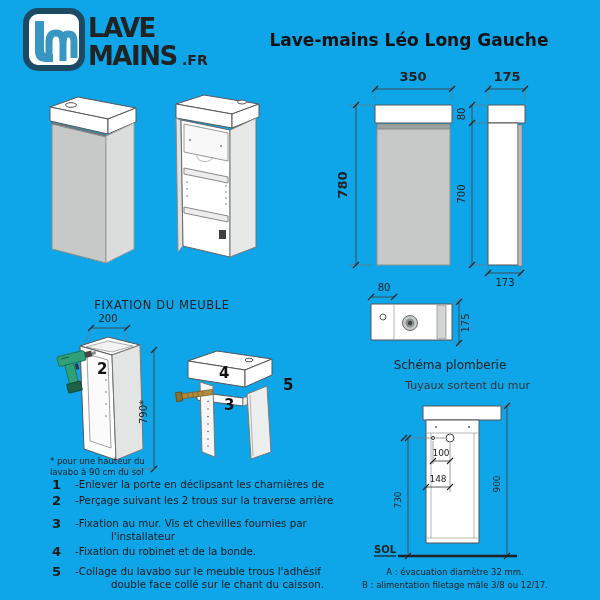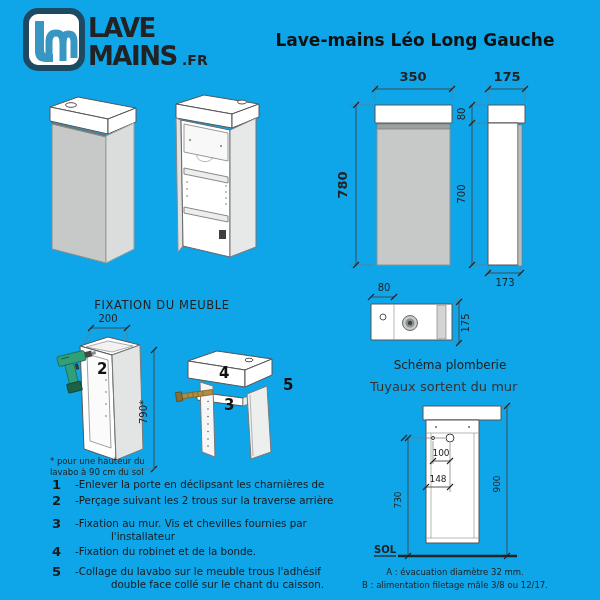--- a/index.html
+++ b/index.html
@@ -2,21 +2,21 @@
 <html><head>
 <meta charset="utf-8">
 <style>
   html,body{margin:0;padding:0;background:#fff;}
   #page{position:relative;width:600px;height:600px;background:#0ea5e9;overflow:hidden;
         font-family:"DejaVu Sans",sans-serif;color:#1a1a1a;}
   .abs{position:absolute;}
   .page-title{font-size:17px;font-weight:bold;text-align:center;color:#111;}
   .section-heading{font-size:11.5px;letter-spacing:0.6px;text-align:center;color:#222;font-weight:500;}
   .plumb-heading{font-size:12px;text-align:center;color:#222;font-weight:500;}
-  .plumb-sub{font-size:13px;text-align:left;color:#333;}
+  .plumb-sub{font-size:11px;text-align:right;color:#333;}
   .footnote{font-size:8.5px;line-height:10.5px;color:#222;}
   .notes{font-size:8.5px;line-height:13px;text-align:center;color:#222;}
   .steps{width:310px;}
   .step{display:flex;gap:5px;}
   .step .num{font-weight:bold;font-size:13px;width:13px;flex:none;text-align:right;line-height:13px;}
   .step .txt{font-size:10.3px;line-height:12.5px;margin-left:9px;}
   .step .l2{padding-left:36px;}
   .step:nth-child(1){margin-bottom:3px;}
   .step:nth-child(2){margin-bottom:10px;}
   .step:nth-child(3){margin-bottom:3px;}
@@ -42,21 +42,21 @@
       <rect x="4" y="3" width="56" height="57" rx="12" fill="#ffffff" stroke="#1c4a63" stroke-width="6"></rect>
       <path d="M13,13 h9 v29 q0,4 4,4 h5 v8 h-7 q-11,0 -11,-11 z" fill="#3896c2"></path>
       <path d="M27,53 V34 Q27,25 34,25 Q41,25 41,34 V53" stroke="#3896c2" stroke-width="7" fill="none"></path>
       <path d="M41,34 Q41,26 46.5,26 Q52,26 52,34 V50" stroke="#3896c2" stroke-width="7" fill="none"></path>
     </g>
     <text x="66" y="29" font-size="26" font-weight="bold" letter-spacing="-1.5" fill="#1c4a63">LAVE</text>
     <text x="66" y="57" font-size="26" font-weight="bold" letter-spacing="-1.5" fill="#1c4a63">MAINS</text>
     <text x="160" y="57" font-size="14" font-weight="bold" fill="#2a7296">.FR</text>
   </svg>
 
-  <div class="abs page-title" style="left:270px;top:30px;width:290px">Lave-mains Léo Long Gauche</div>
+  <div class="abs page-title" style="left:264px;top:30px;width:290px">Lave-mains Léo Long Gauche</div>
 
   <svg class="abs" style="left:40px;top:85px" width="250" height="190" viewBox="40 85 250 190">
     <g>
       <polygon class="art" points="50,107 78,97 136,108 108,119"></polygon>
       <ellipse cx="71" cy="105" rx="5.5" ry="2.3" fill="#fff" stroke="#555"></ellipse>
       <polygon class="art" points="50,107 108,119 108,134 50,121"></polygon>
       <polygon class="art" points="108,119 136,108 136,122 108,134" fill="#eff0ef"></polygon>
       <polygon points="51,122 107,135 107,138 51,125" fill="#6e7371"></polygon>
       <polygon points="52,124 106,137 106,263 52,249" fill="#c6c9c8" stroke="#878c8a"></polygon>
       <polygon points="106,136 134,123 134,249 106,263" fill="#dbdddc" stroke="#9aa09d"></polygon>

